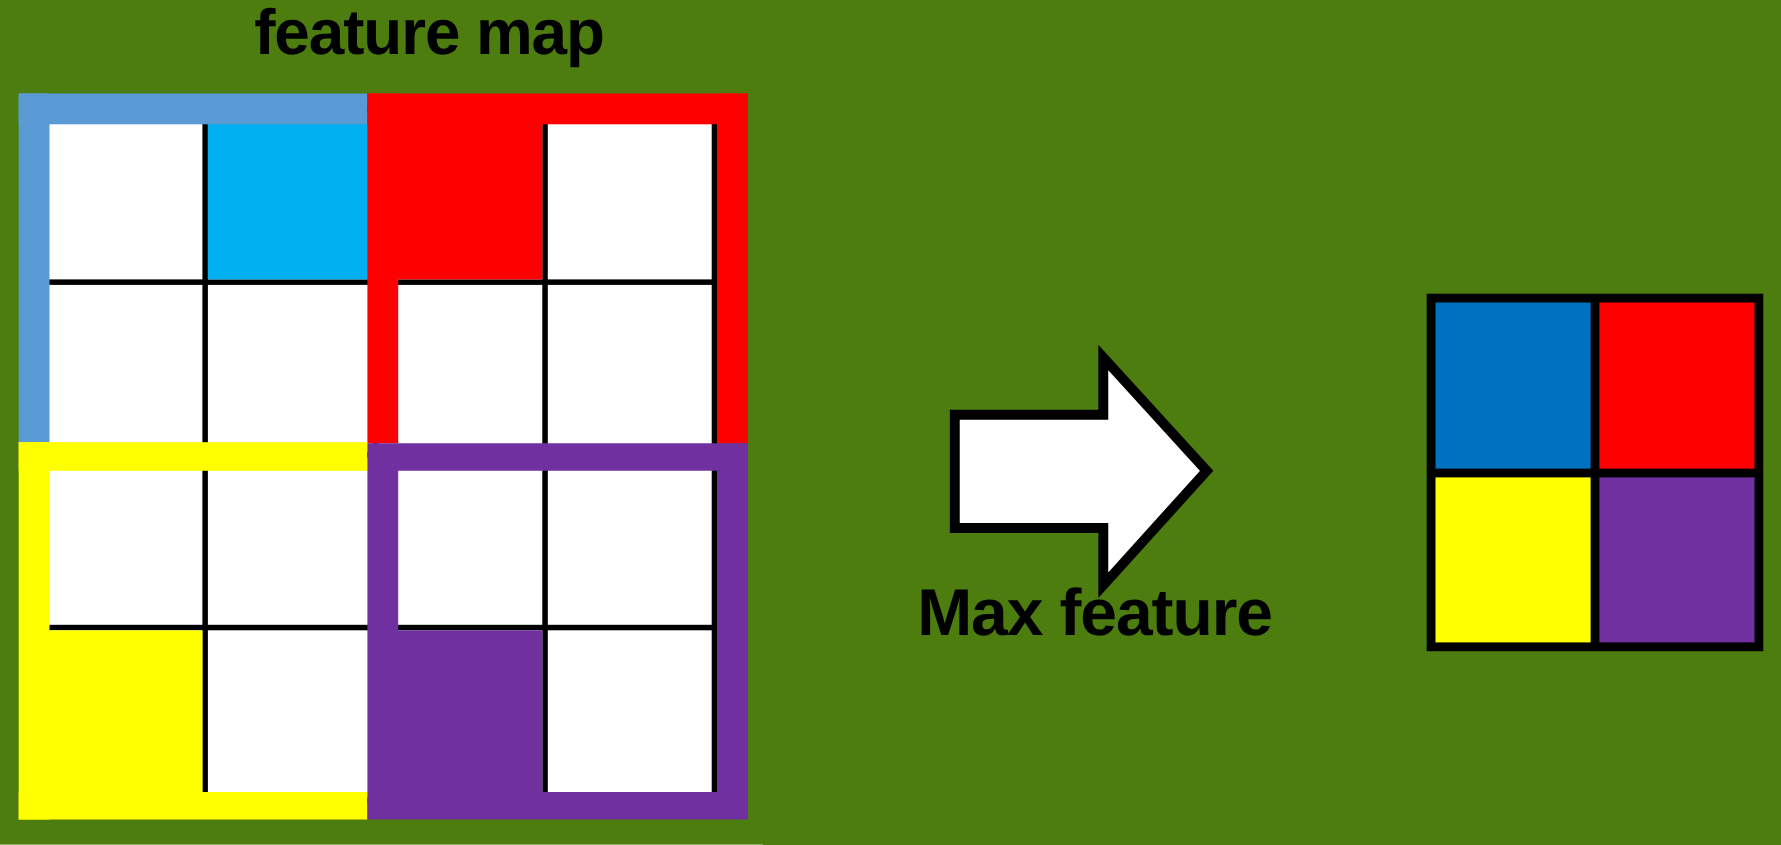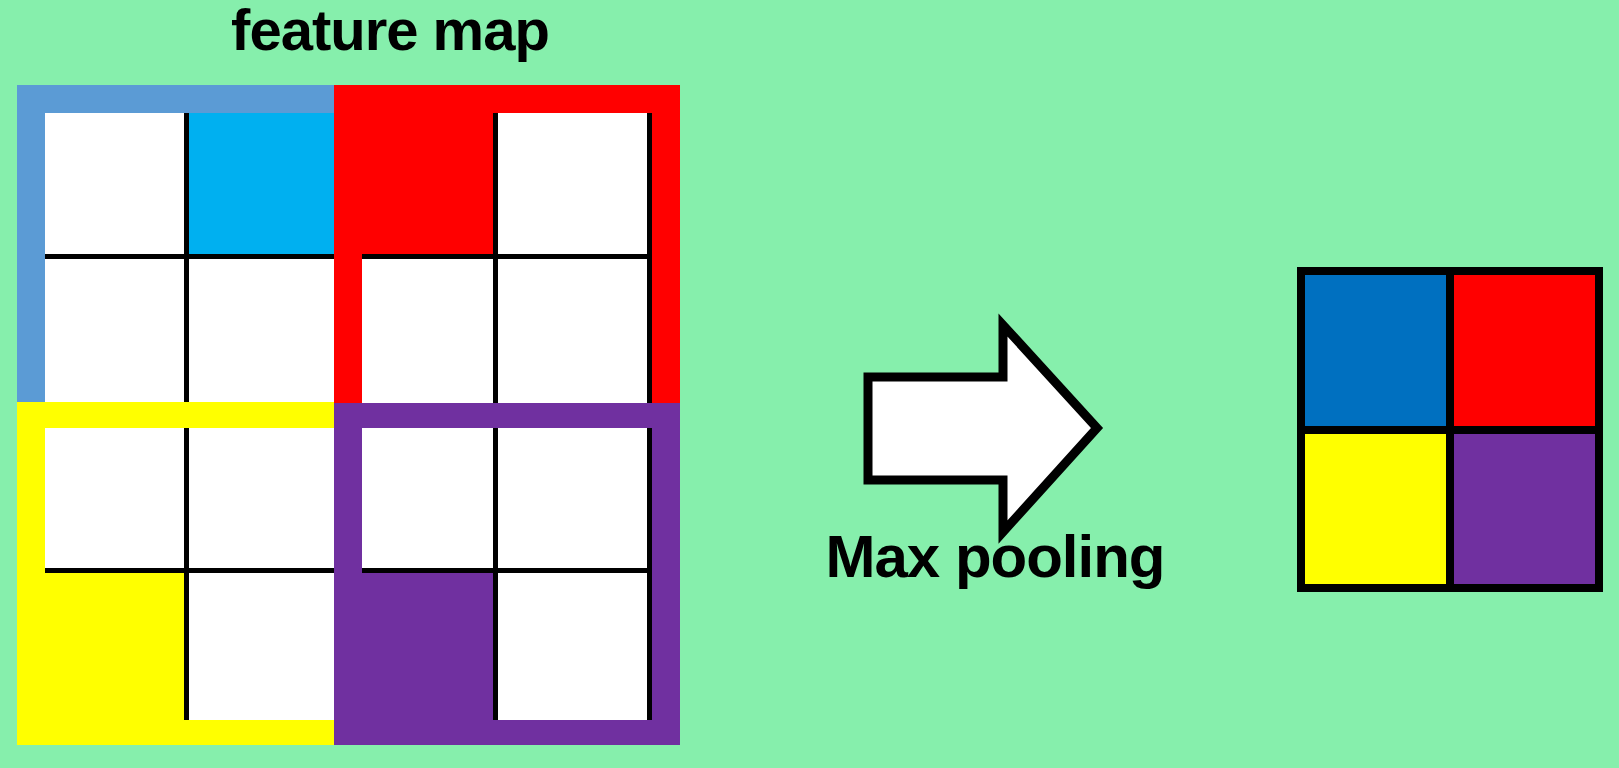--- a/index.html
+++ b/index.html
@@ -1,19 +1,19 @@
 <!DOCTYPE html>
 <html><head>
 <meta charset="utf-8">
 <style>
   html,body{margin:0;padding:0;background:#ffffff;}
   .stage{
     position:relative;
     width:1619px;height:768px;
-    background:#86efac;
+    background:#4d7c0f;
     font-family:"Liberation Sans", sans-serif;
     overflow:hidden;
   }
   .label{
     position:absolute;
     color:#000;
     font-weight:bold;
     text-align:center;
     white-space:nowrap;
     letter-spacing:-1px;
@@ -101,21 +101,21 @@
 
   <div class="frame q-tl" style="border-color: rgb(91, 155, 213);"></div>
   <div class="frame q-tr" style="border-color: rgb(255, 0, 0);"></div>
   <div class="frame q-bl" style="border-color: rgb(255, 255, 0);"></div>
   <div class="frame q-br" style="border-color: rgb(112, 48, 160);"></div>
 
   <svg class="arrow-svg" viewBox="840 300 280 260">
     <polygon points="868,377 1003,377 1003,325 1097,428 1003,532 1003,480 868,480" stroke-width="9" stroke-linejoin="miter" fill="#ffffff" stroke="#000000"></polygon>
   </svg>
 
-  <div class="label pool-label">Max pooling</div>
+  <div class="label pool-label">Max feature</div>
 
   <div class="out-grid">
       <div style="background: rgb(0, 112, 192);"></div>
       <div style="background: rgb(255, 0, 0);"></div>
       <div style="background: rgb(255, 255, 0);"></div>
       <div style="background: rgb(112, 48, 160);"></div>
     </div>
 
 </div>
 

